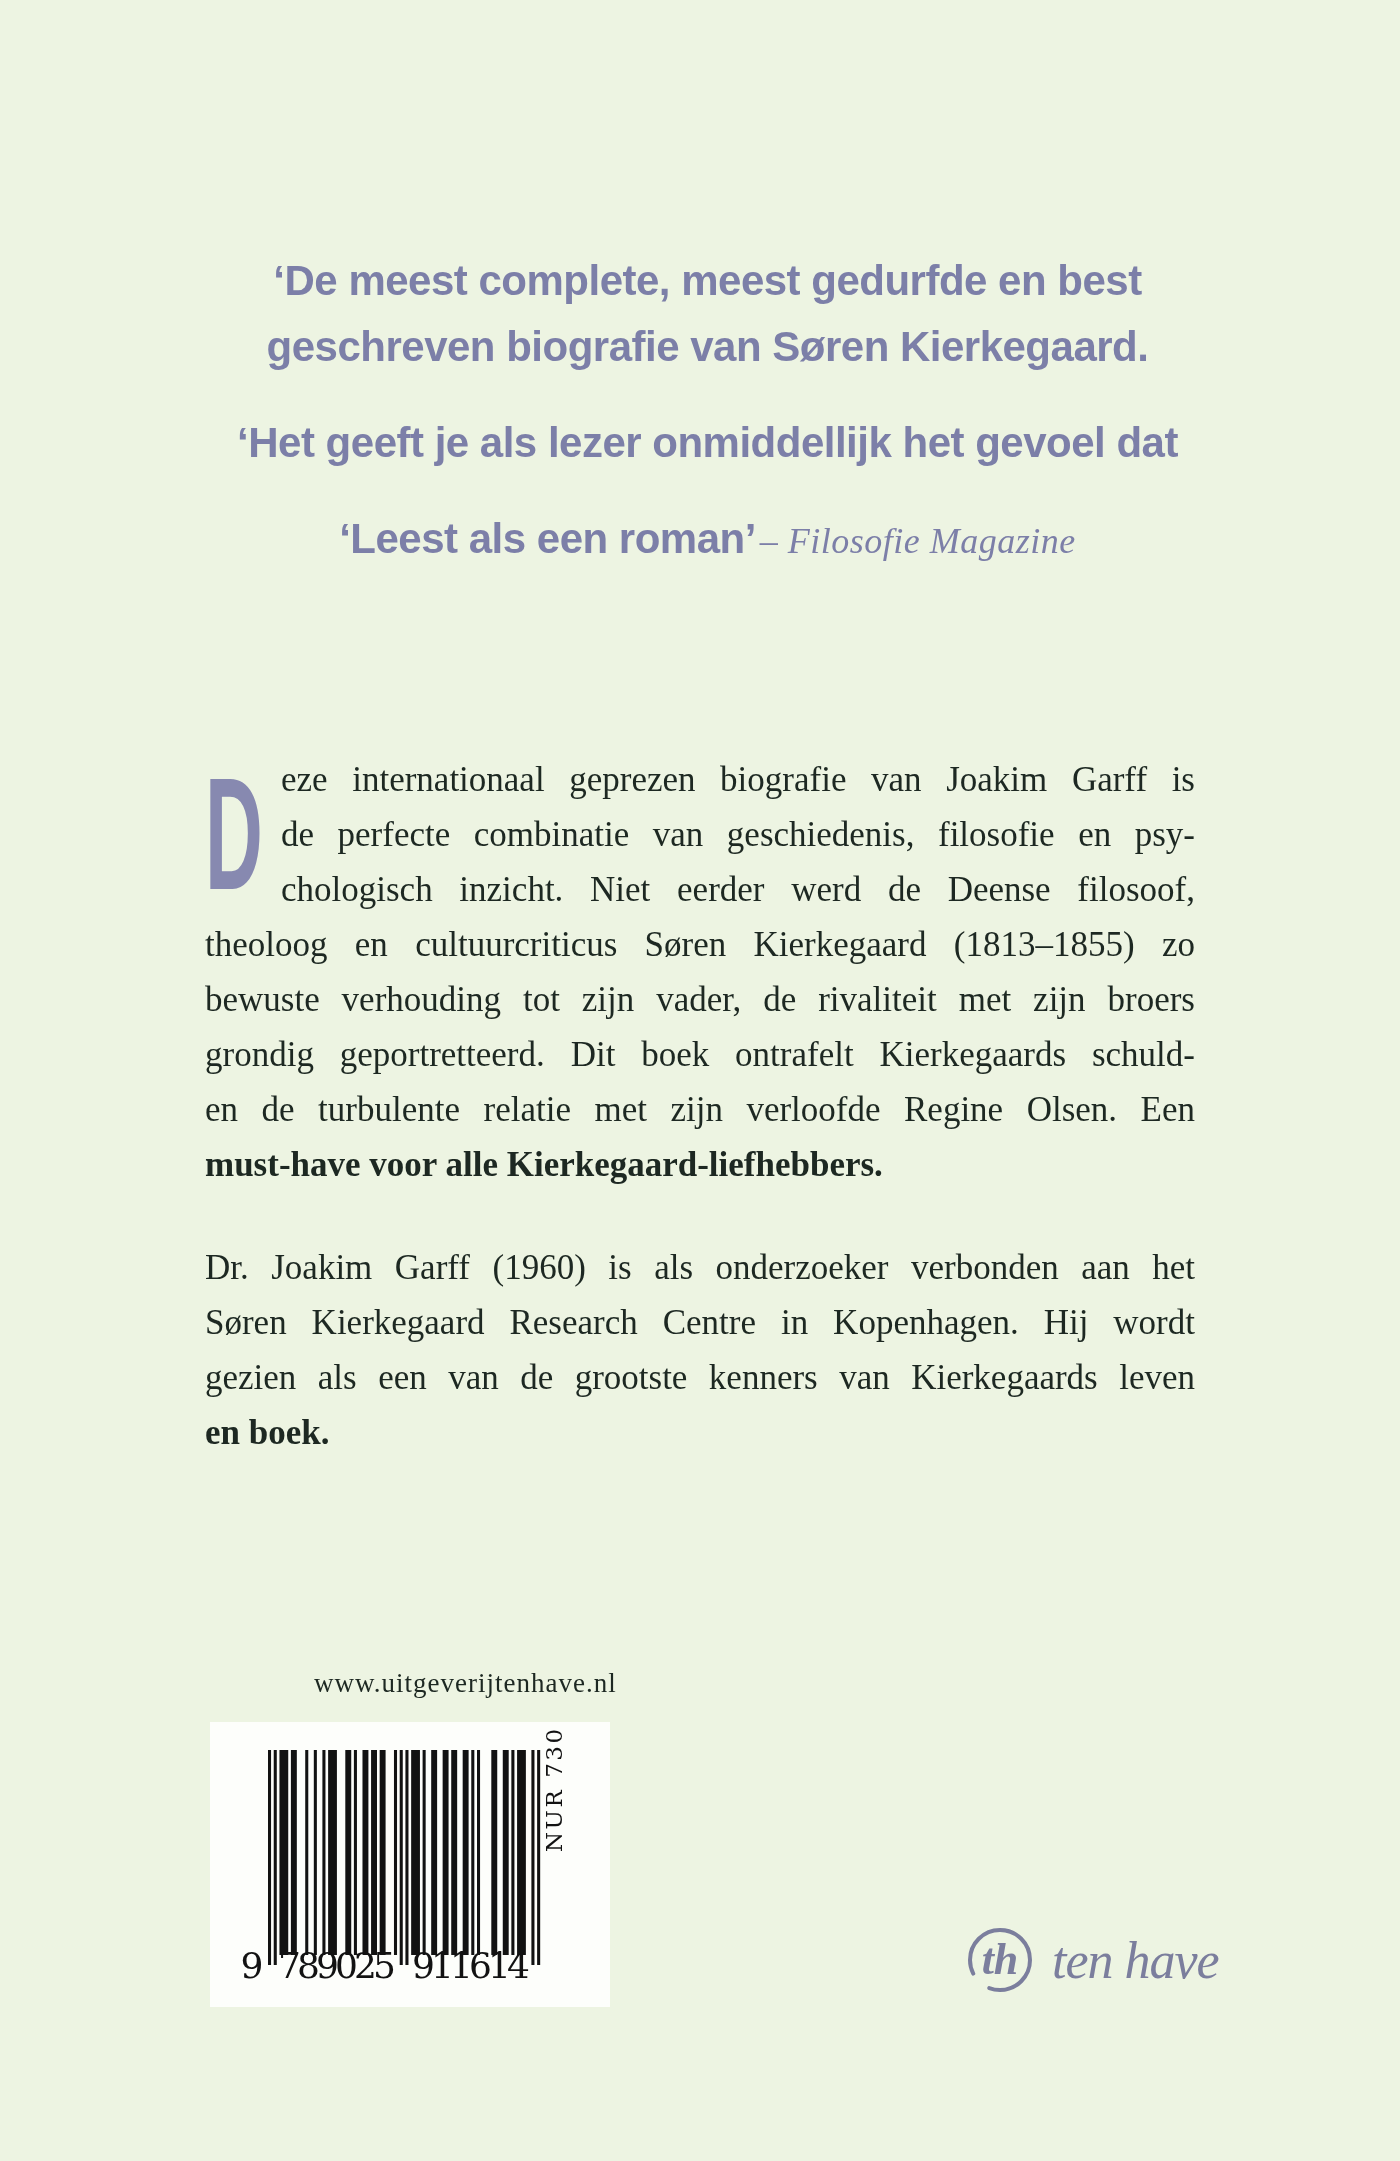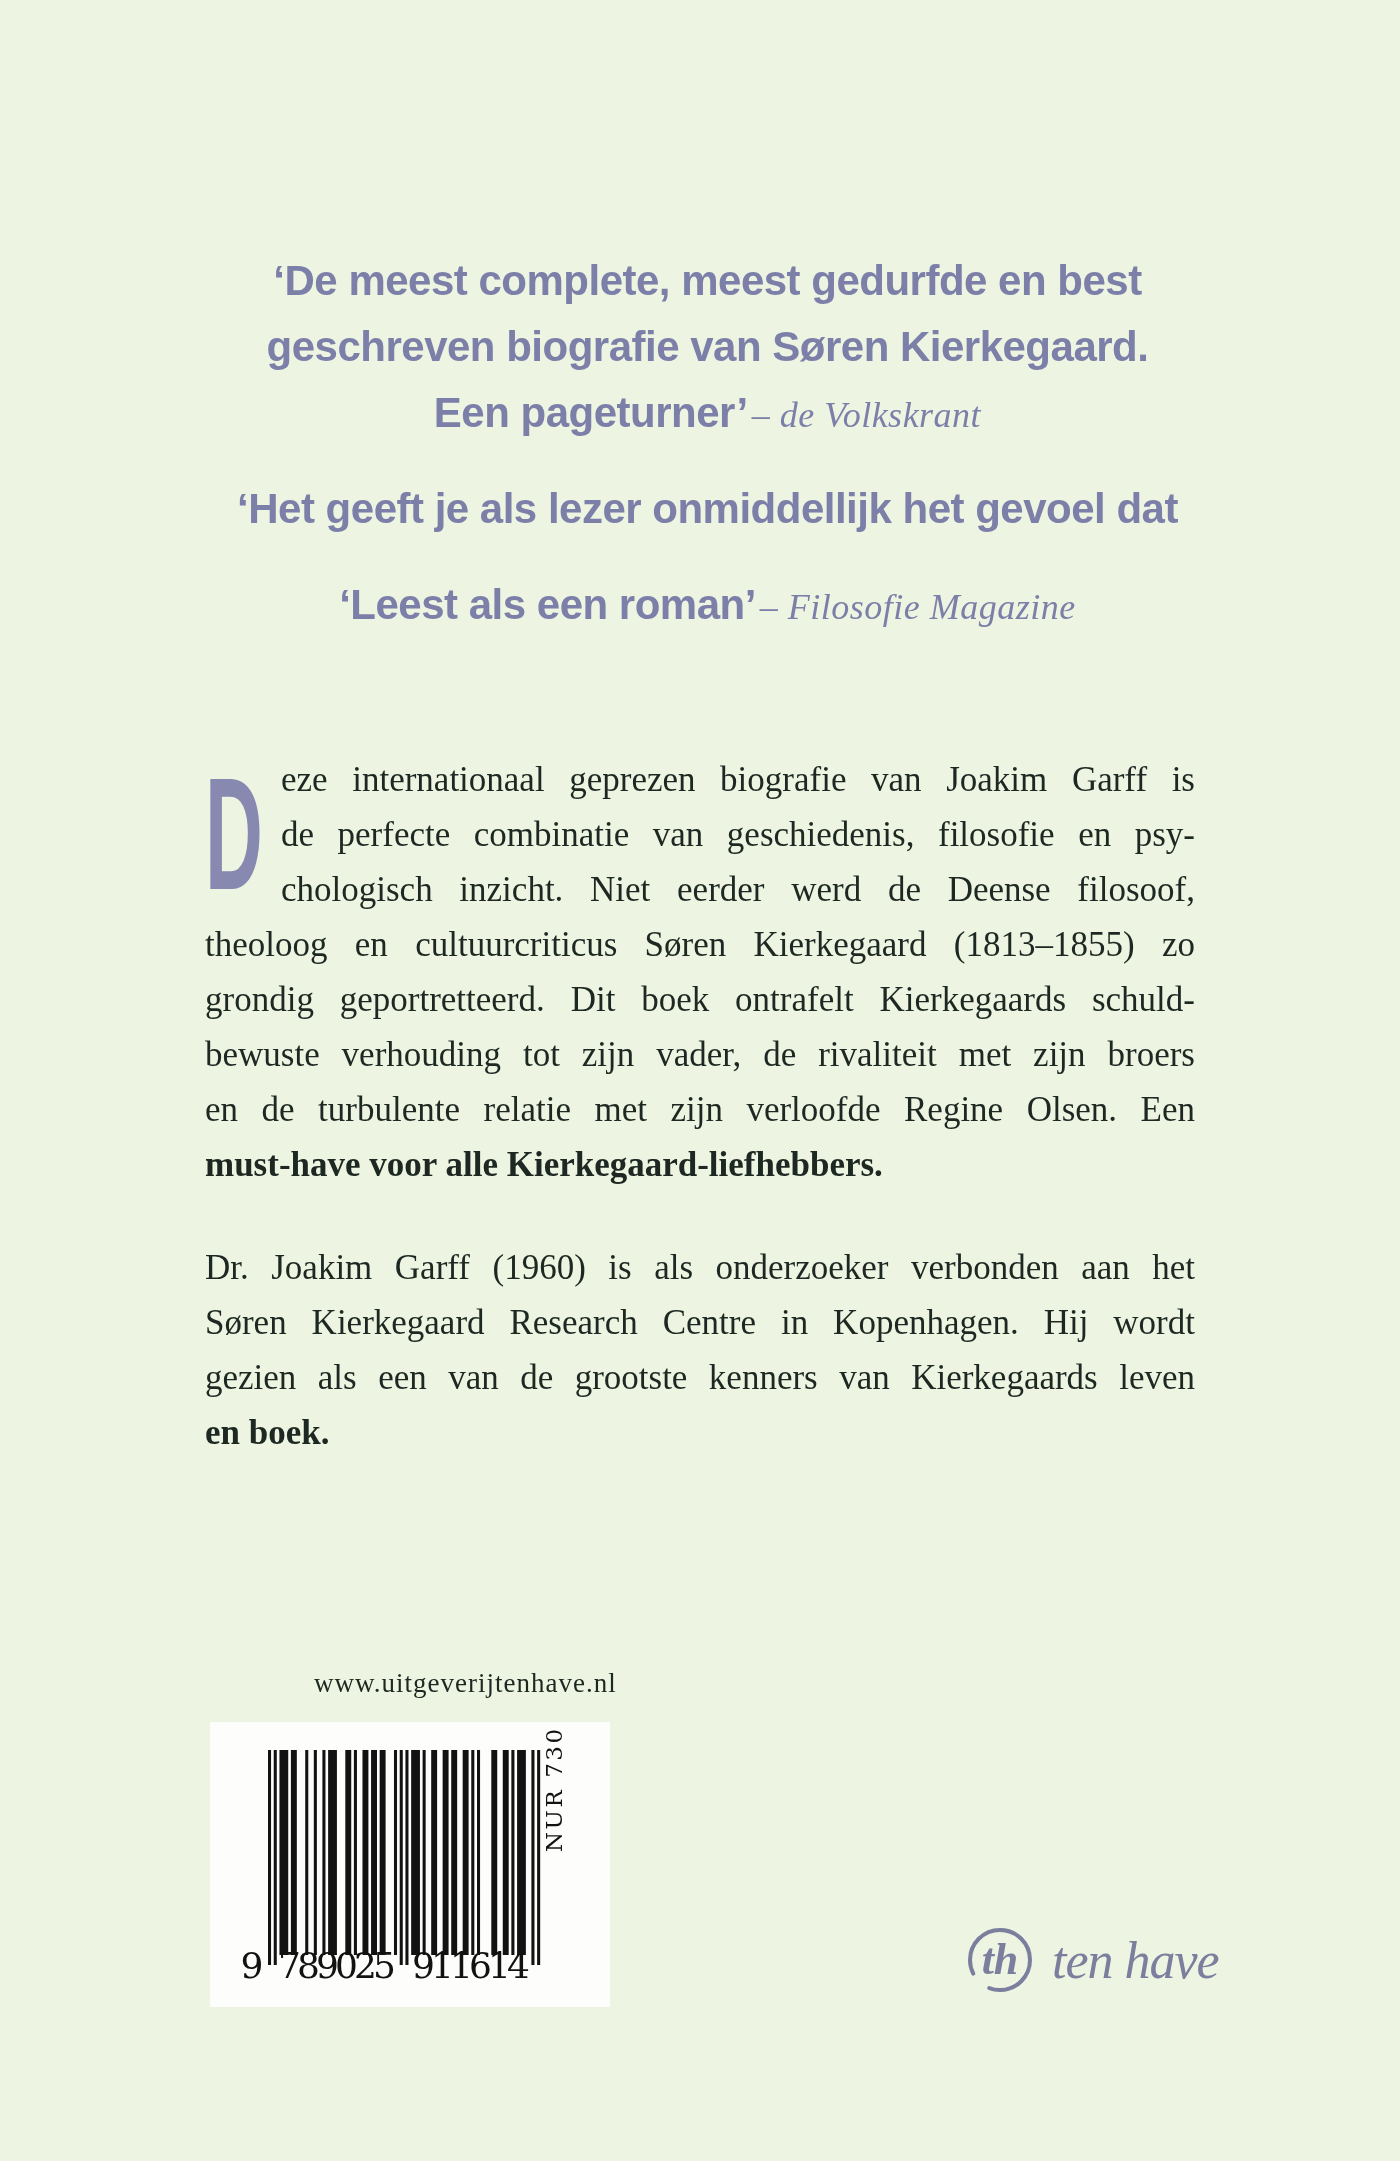--- a/index.html
+++ b/index.html
@@ -68,24 +68,20 @@
 </head>
 <body>
 
 <div class="cover">
 
   <div class="quotes">
 
     <div class="quote">
       <div class="qline"><span class="qbold">‘De meest complete, meest gedurfde en best</span></div>
       <div class="qline"><span class="qbold">geschreven biografie van Søren Kierkegaard.</span></div>
-      <div class="qline">
-        <span class="qbold">Een pageturner’</span>
-        <span class="qsrc">– de Volkskrant</span>
-      </div>
     </div>
 
     <div class="quote">
       <div class="qline"><span class="qbold">‘Het geeft je als lezer onmiddellijk het gevoel dat</span></div>
     </div>
 
     <div class="quote">
       <div class="qline">
         <span class="qbold">‘Leest als een roman’</span>
         <span class="qsrc">– Filosofie Magazine</span>
@@ -93,22 +89,22 @@
     </div>
 
   </div>
 
   <div class="body-par par-desc">
     <span class="dropcap">D</span>
     <div class="bline indent">eze internationaal geprezen biografie van Joakim Garff is</div>
     <div class="bline indent">de perfecte combinatie van geschiedenis, filosofie en psy-</div>
     <div class="bline indent">chologisch inzicht. Niet eerder werd de Deense filosoof,</div>
     <div class="bline">theoloog en cultuurcriticus Søren Kierkegaard (1813–1855) zo</div>
+    <div class="bline">bewuste verhouding tot zijn vader, de rivaliteit met zijn broers</div>
     <div class="bline">grondig geportretteerd. Dit boek ontrafelt Kierkegaards schuld-</div>
-    <div class="bline">bewuste verhouding tot zijn vader, de rivaliteit met zijn broers</div>
     <div class="bline">en de turbulente relatie met zijn verloofde Regine Olsen. Een</div>
     <div class="bline last">must-have voor alle Kierkegaard-liefhebbers.</div>
   </div>
 
   <div class="body-par par-bio">
     <div class="bline">Dr. Joakim Garff (1960) is als onderzoeker verbonden aan het</div>
     <div class="bline">Søren Kierkegaard Research Centre in Kopenhagen. Hij wordt</div>
     <div class="bline">gezien als een van de grootste kenners van Kierkegaards leven</div>
     <div class="bline last">en boek.</div>
   </div>

